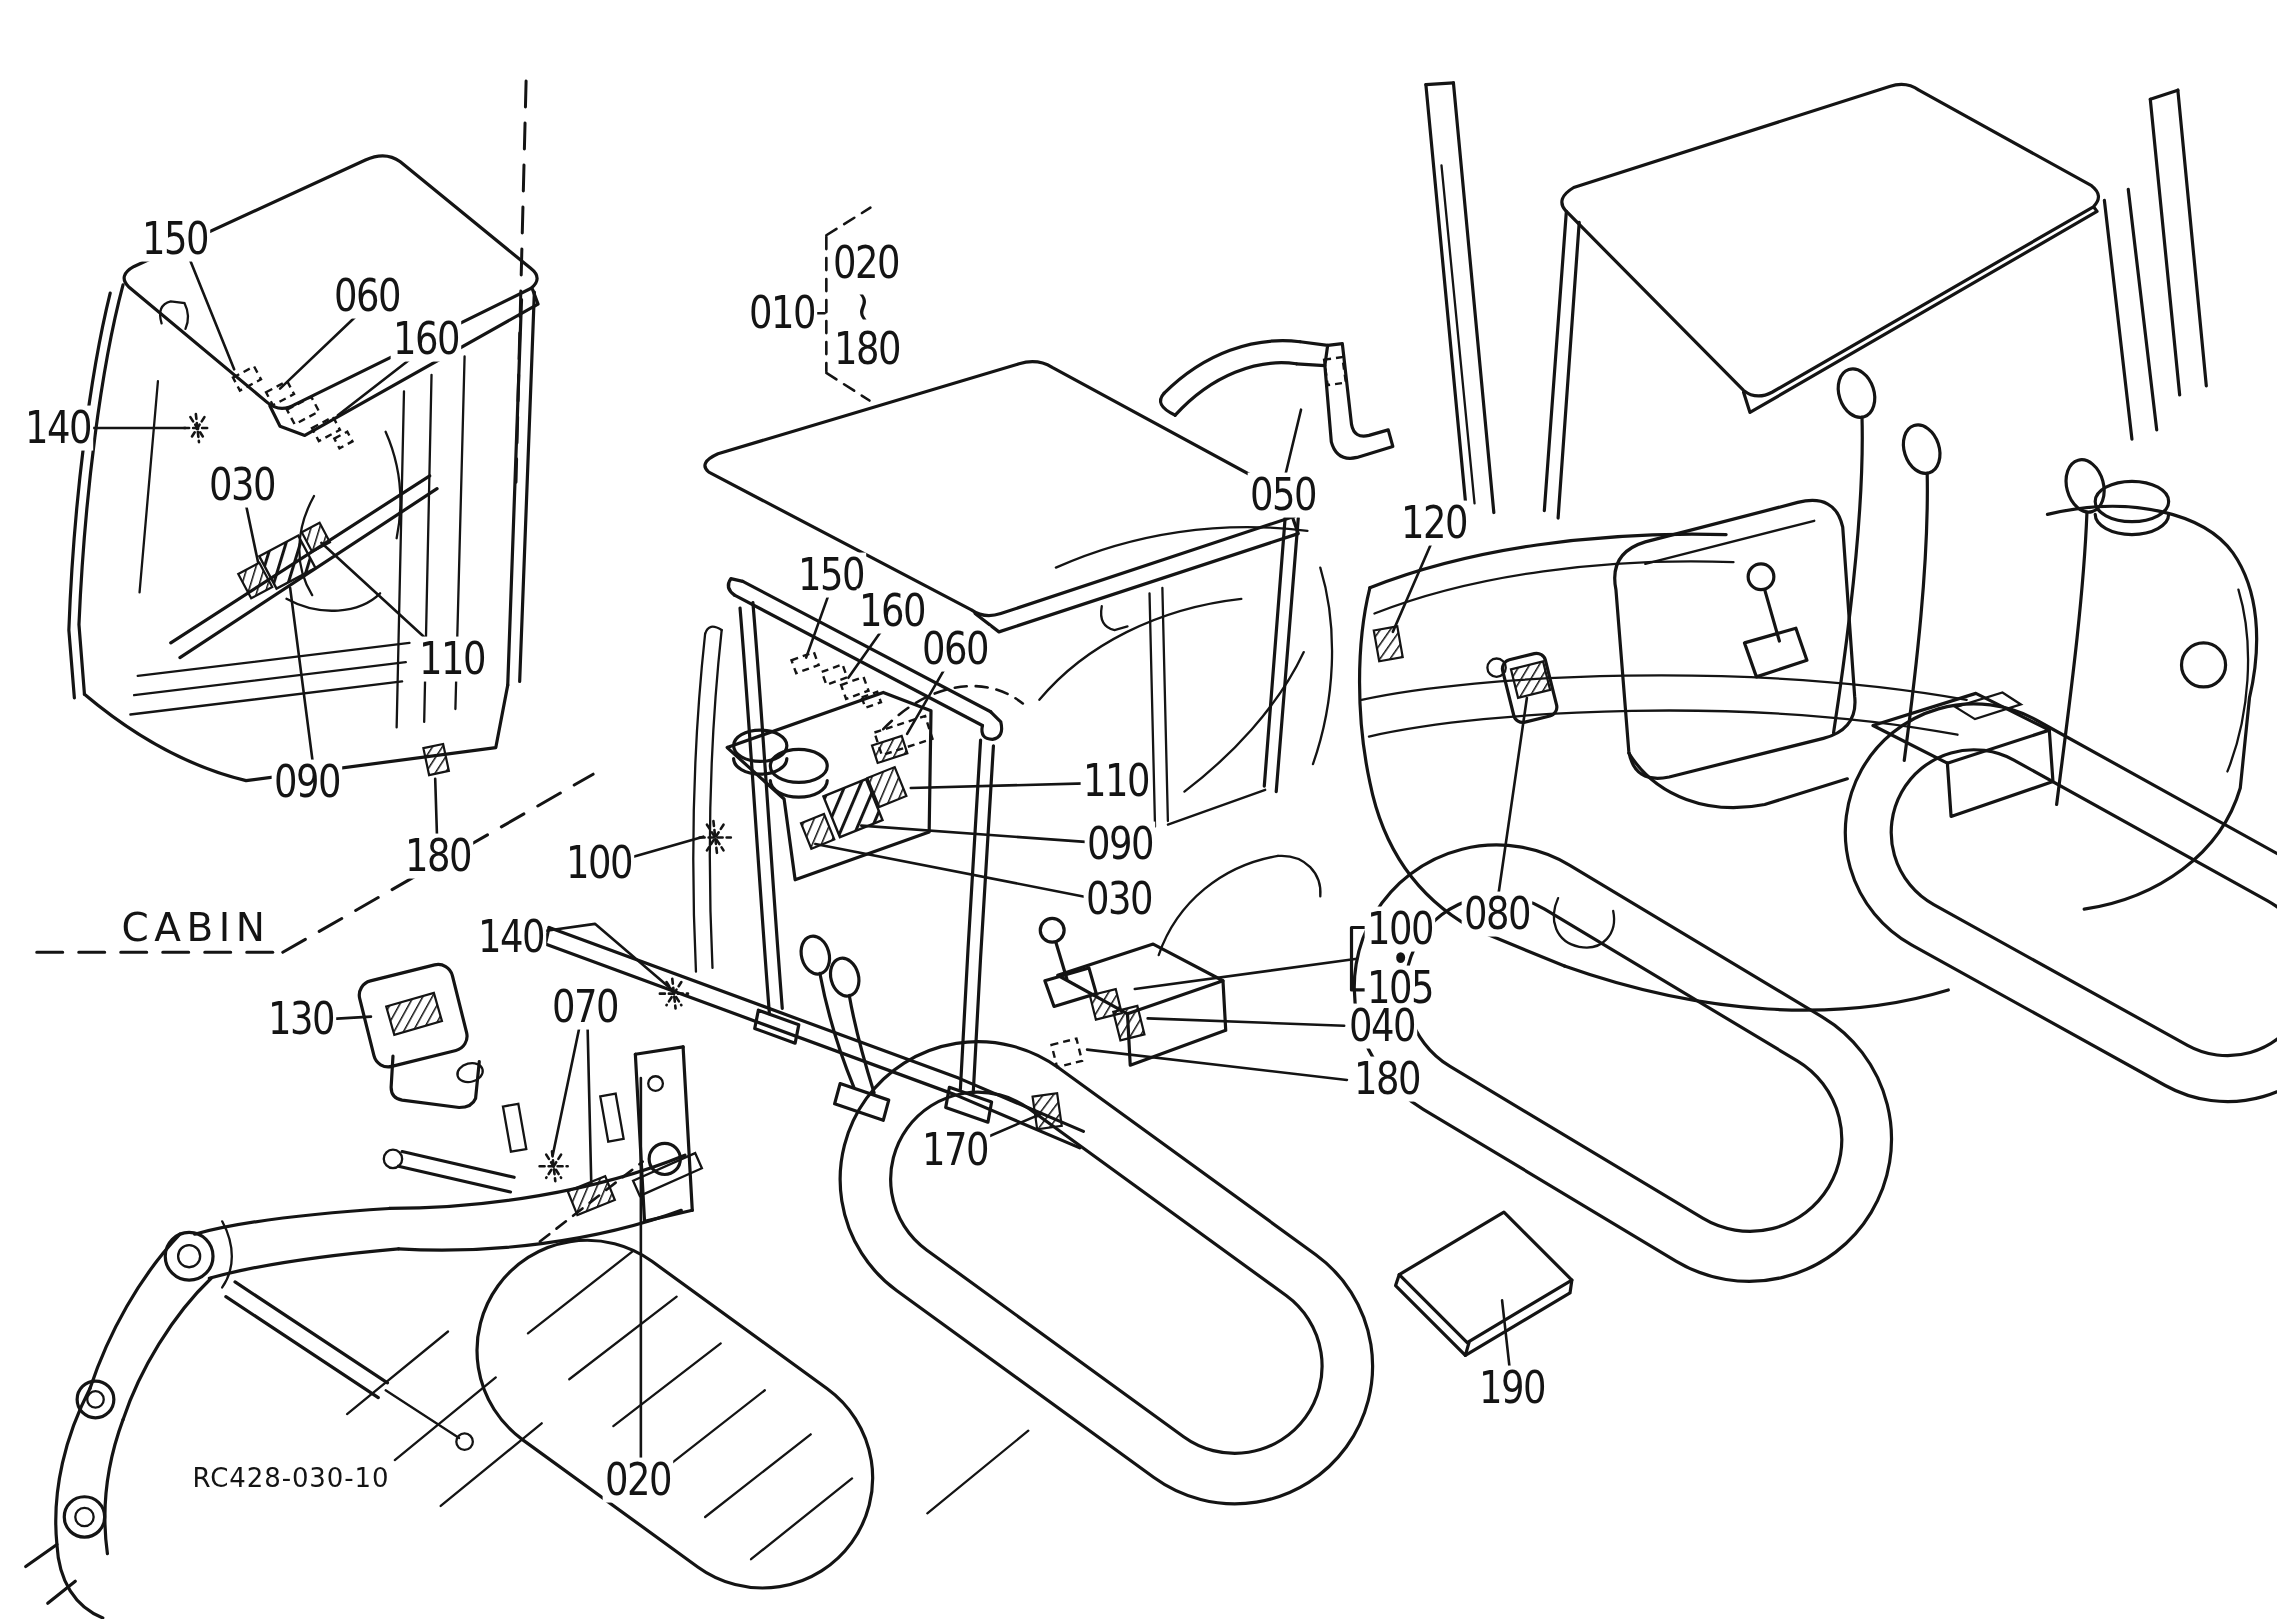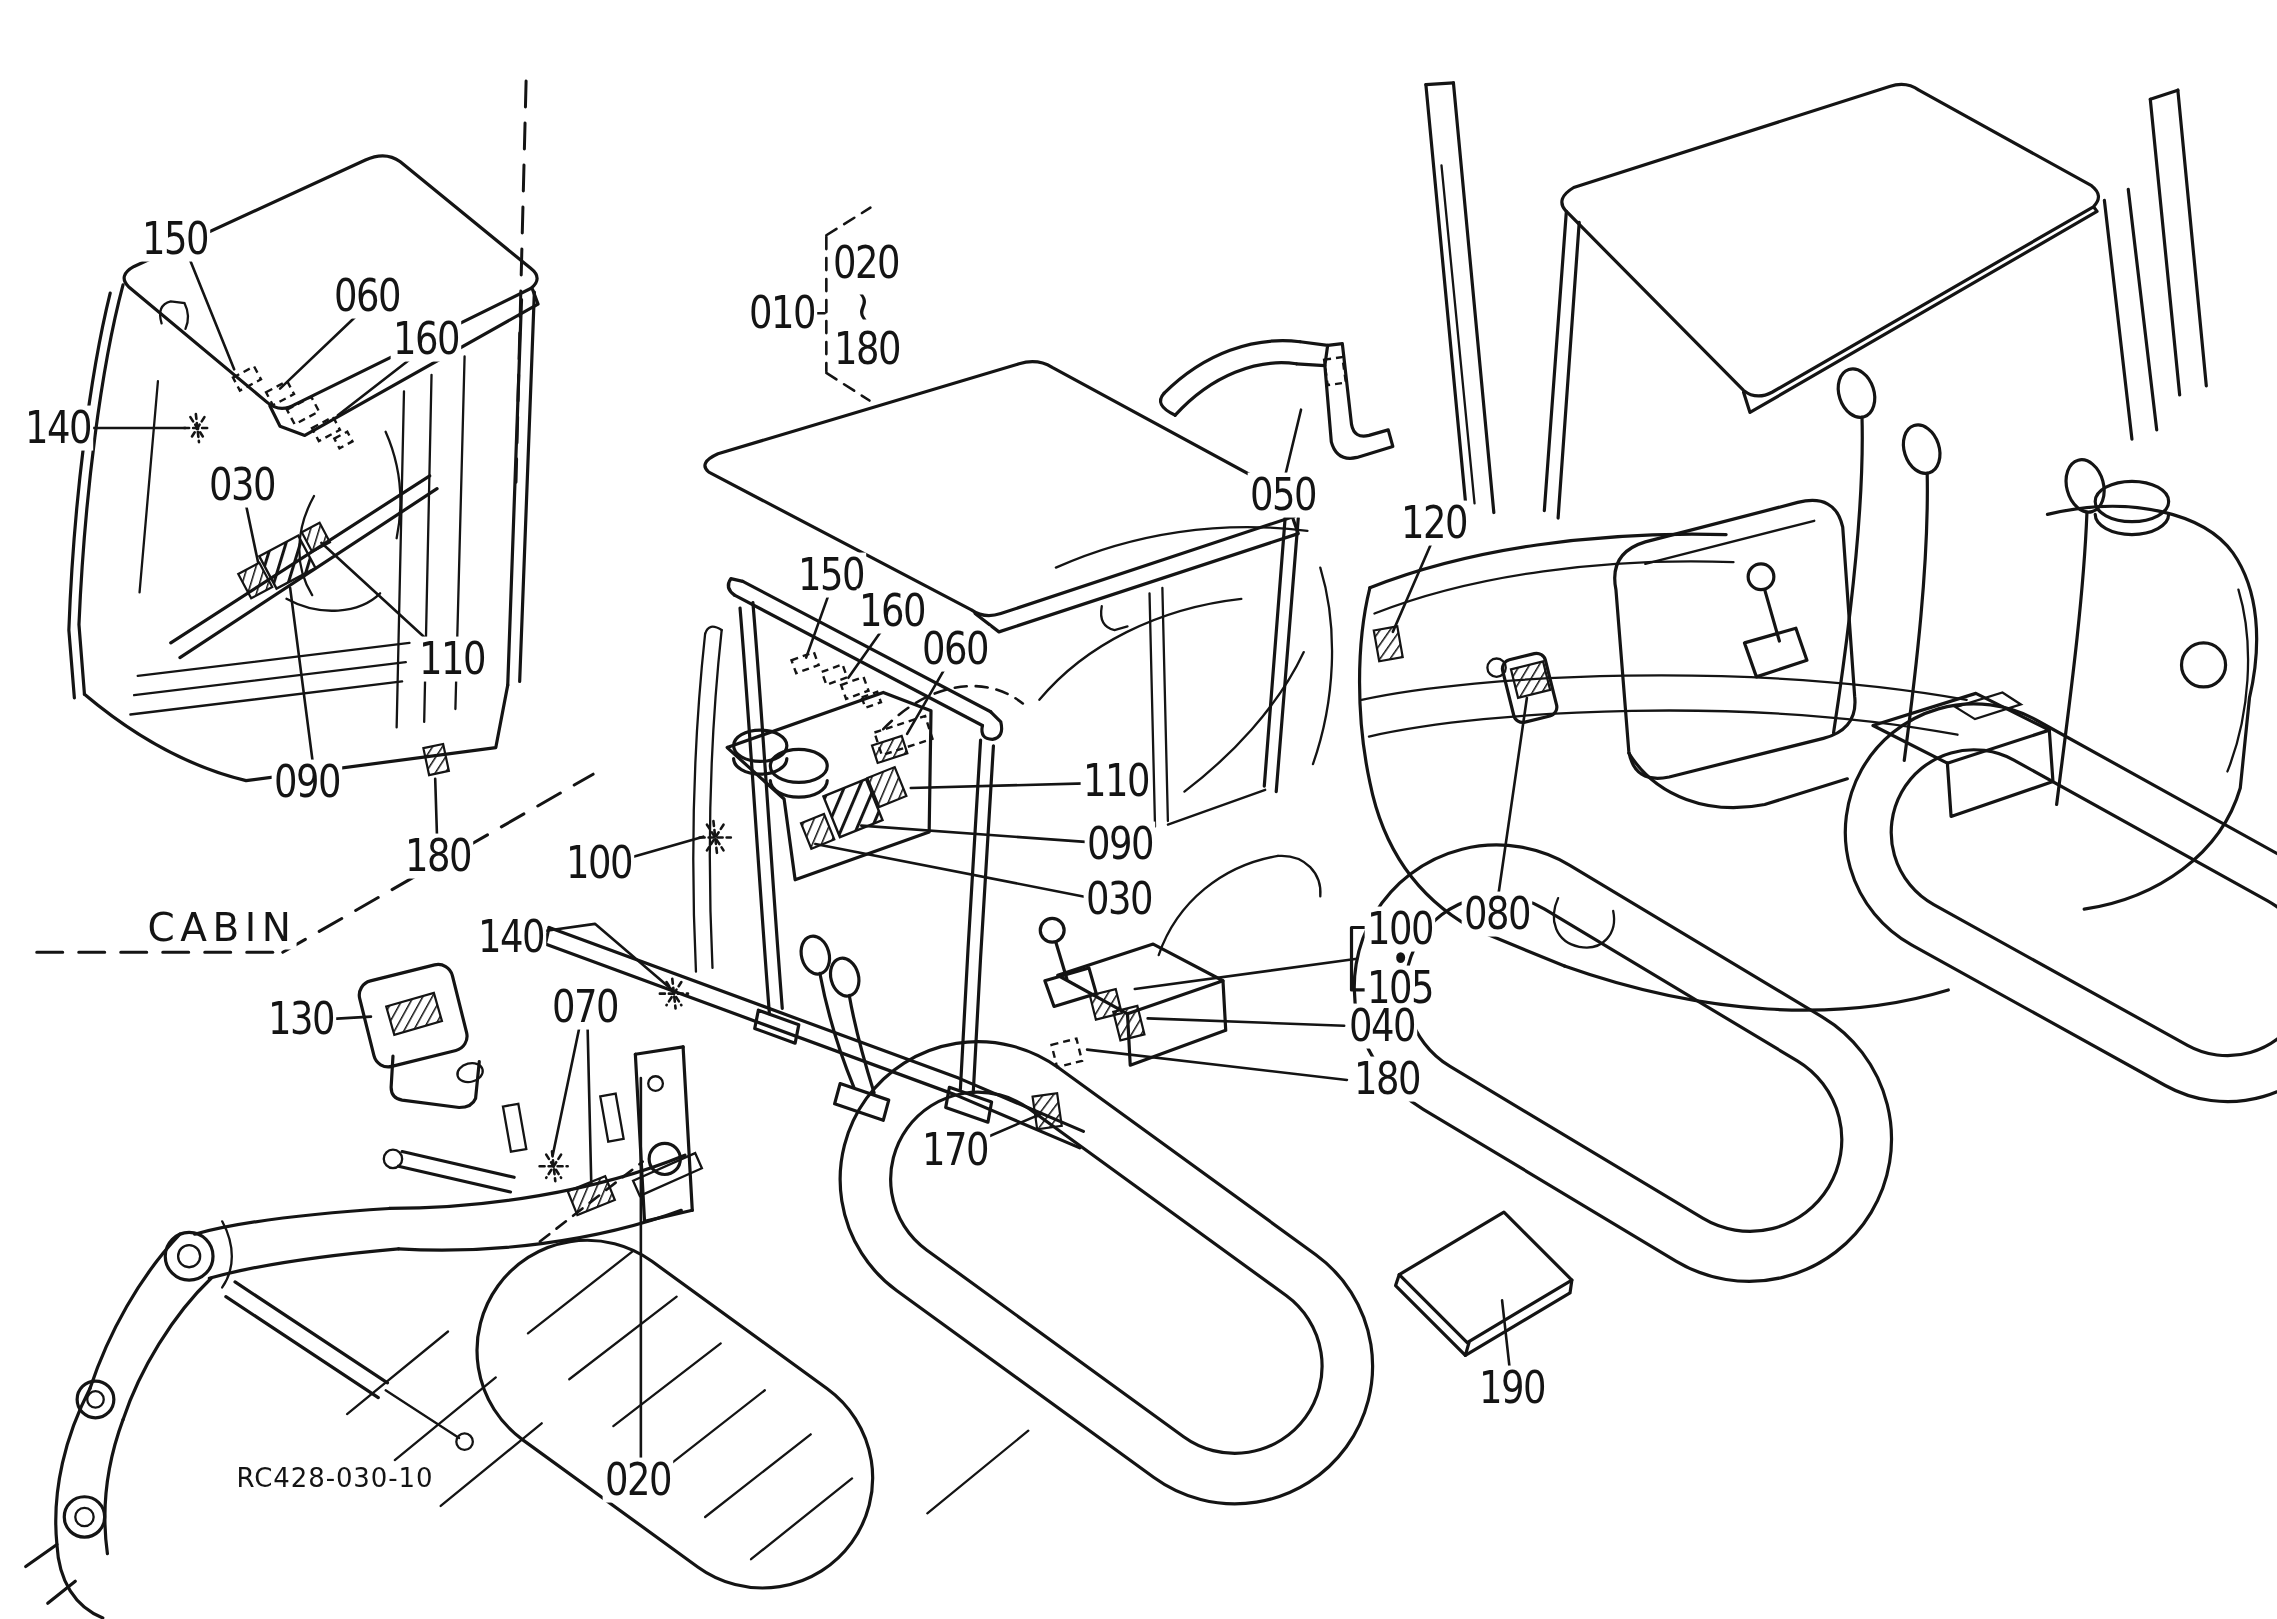--- a/index.html
+++ b/index.html
@@ -13,24 +13,24 @@
   .callout {
     position:absolute; transform:translate(-50%,-50%) scaleX(.84);
     font:400 44px "DejaVu Sans", sans-serif; letter-spacing:-1.8px;
     color:var(--ink); white-space:nowrap; background:var(--paper);
     padding:0 2.8px; line-height:1.02; z-index:5;
   }
   .callout.tilde { font-size:40px; transform:translate(-50%,-50%) rotate(90deg); background:none; }
   .callout.dot { font-size:37px; background:none; }
   .fixedlabel {
     position:absolute; transform:translate(-50%,-50%);
-    color:var(--ink); background:var(--paper); z-index:5; white-space:nowrap;margin-left:26px;
+    color:var(--ink); background:var(--paper); z-index:5; white-space:nowrap;
   }
   #cabin-caption { left:196px; top:927px; font:400 39px "DejaVu Sans", sans-serif; letter-spacing:5.5px; }
-  #drawing-code  { left:309px; top:1478px; font:400 26px "DejaVu Sans", sans-serif; letter-spacing:0.9px; }
+  #drawing-code  { left:291px; top:1478px; font:400 26px "DejaVu Sans", sans-serif; letter-spacing:0.9px; }
   svg * { vector-effect:non-scaling-stroke; }
   .ln   { fill:none; stroke:var(--ink); stroke-width:3.2; stroke-linecap:round; stroke-linejoin:round; }
   .thin { fill:none; stroke:var(--ink); stroke-width:2.3; stroke-linecap:round; }
   .dash { fill:none; stroke:var(--ink); stroke-width:3; stroke-dasharray:26 16; stroke-linecap:round; }
   .dash2{ fill:none; stroke:var(--ink); stroke-width:2.6; stroke-dasharray:12 9; stroke-linecap:round; }
   .decal{ fill:url(#hatch); stroke:var(--ink); stroke-width:2.2; }
   .decalS{ fill:url(#stripes); stroke:var(--ink); stroke-width:2.4; }
   .decalD{ fill:none; stroke:var(--ink); stroke-width:2.4; stroke-dasharray:7 5; }
   .star line { stroke:var(--ink); stroke-width:2.6; stroke-dasharray:5 4; stroke-linecap:round; }
   .leader { fill:none; stroke:var(--ink); stroke-width:2.6; stroke-linecap:round; stroke-linejoin:round; }

